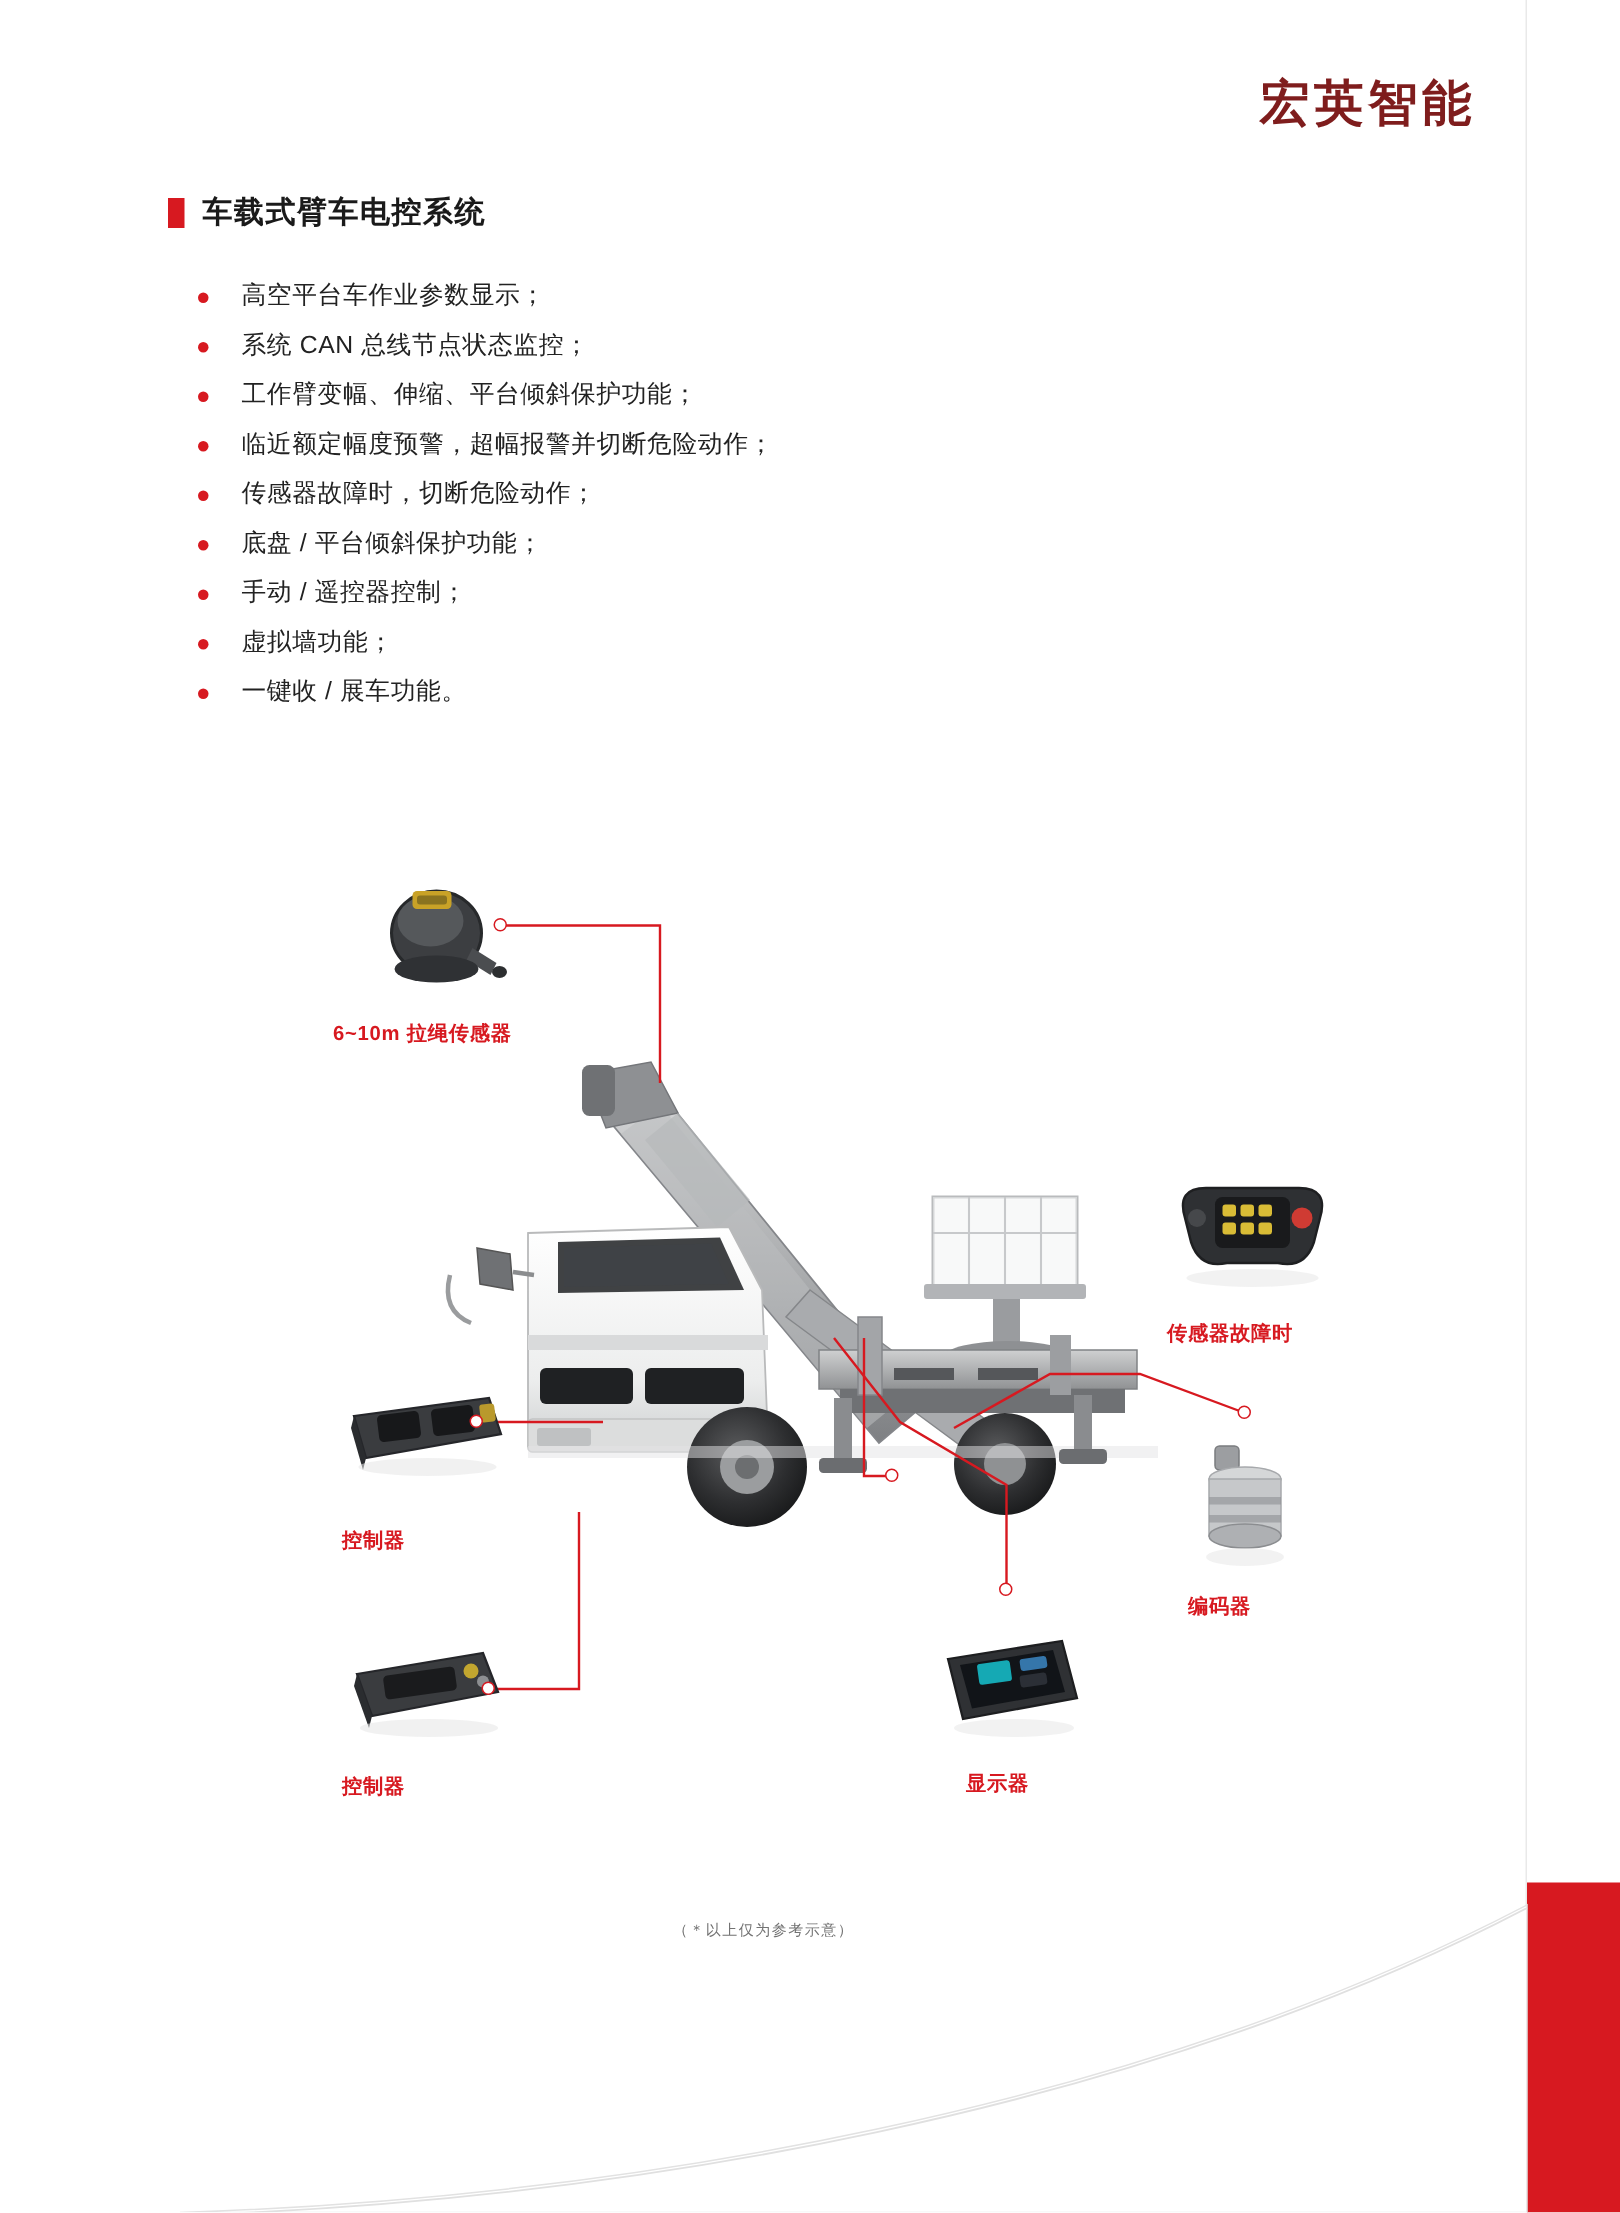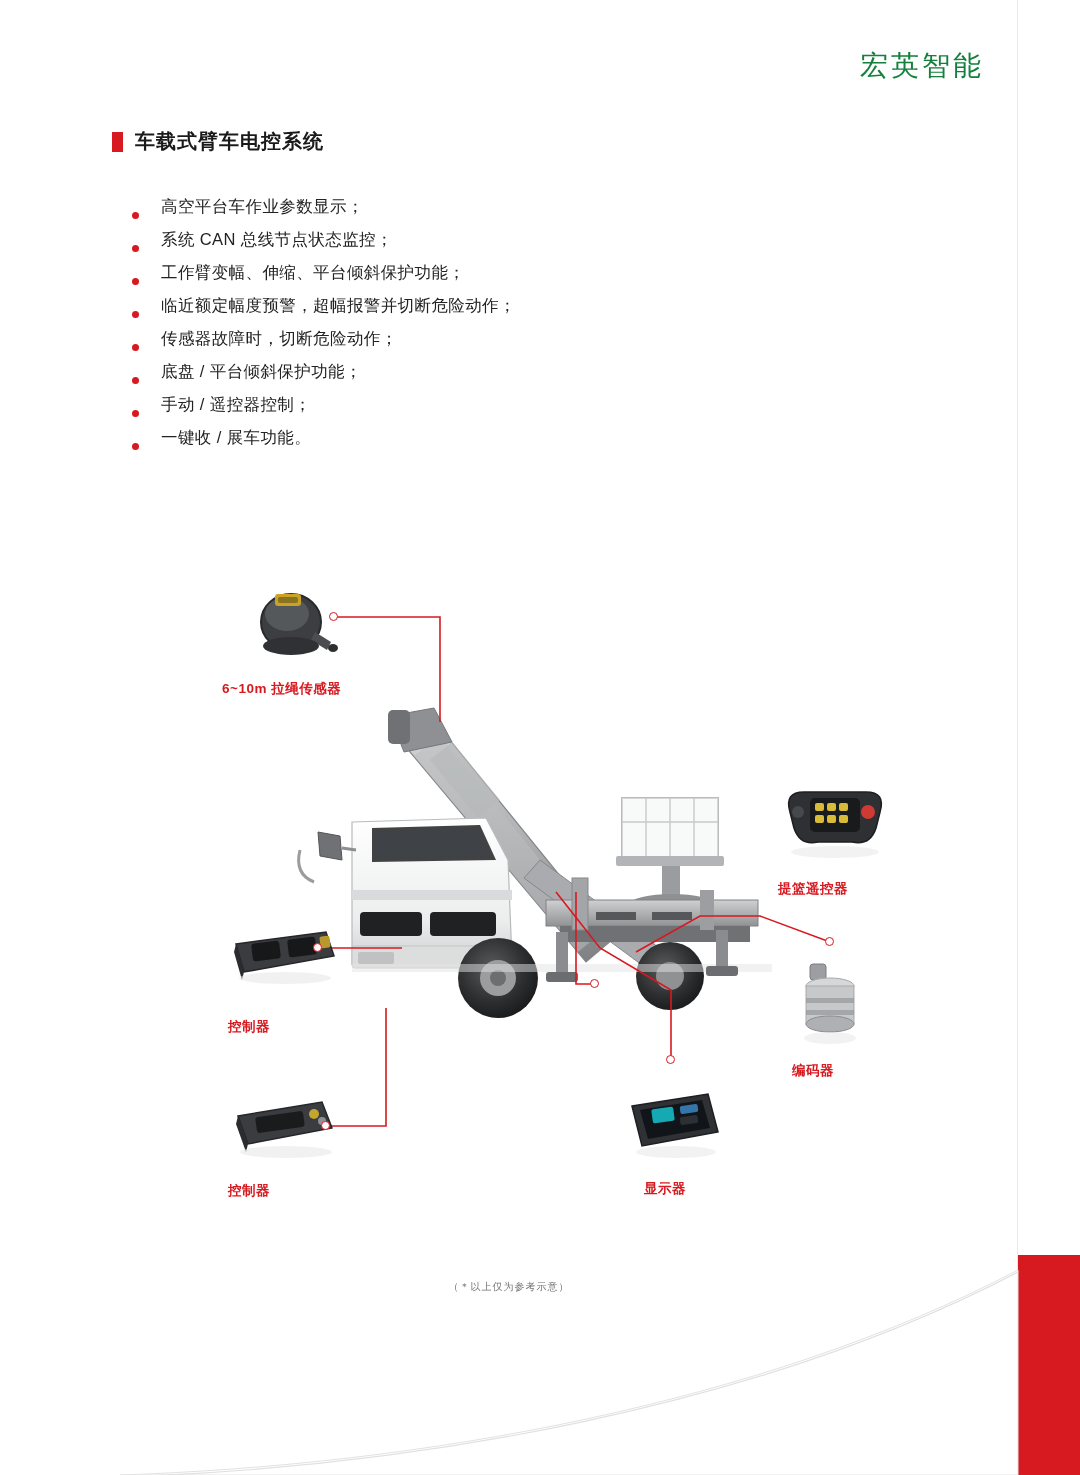--- a/index.html
+++ b/index.html
@@ -60,24 +60,24 @@
     color: #d71920;
     line-height: 1;
   }
   .logo-tm {
     font-size: 10px;
     vertical-align: super;
     letter-spacing: 0;
   }
   .logo-cn {
     margin-top: 8px;
-    font-size: 28px;
-    font-weight: normal;
+    font-size: 33px;
+    font-weight: bold;
     letter-spacing: 3px;
-    color: #15803d;
+    color: #7f1d1d;
     line-height: 1;
   }
 
   
   .heading {
     position: absolute;
     top: 128px;
     left: 112px;
     display: flex;
     align-items: center;
@@ -98,21 +98,21 @@
 
   
   .bullets {
     position: absolute;
     top: 186px;
     left: 132px;
     width: 680px;
   }
   .bullet-row {
     display: flex;
-    align-items: flex-end;
+    align-items: flex-start;
     height: 33px;
   }
   .bullet-dot {
     width: 7px;
     height: 7px;
     border-radius: 50%;
     background: #d71920;
     margin-top: 9px;
     margin-right: 22px;
     flex: none;
@@ -206,20 +206,24 @@
     <span class="bullet-dot"></span>
     <span class="bullet-text">传感器故障时，切断危险动作；</span>
   </div>
   <div class="bullet-row">
     <span class="bullet-dot"></span>
     <span class="bullet-text">底盘 / 平台倾斜保护功能；</span>
   </div>
   <div class="bullet-row">
     <span class="bullet-dot"></span>
     <span class="bullet-text">手动 / 遥控器控制；</span>
+  </div>
+  <div class="bullet-row">
+    <span class="bullet-dot"></span>
+    <span class="bullet-text">虚拟墙功能；</span>
   </div>
   <div class="bullet-row">
     <span class="bullet-dot"></span>
     <span class="bullet-text">一键收 / 展车功能。</span>
   </div>
 </div>
 
 <div class="illus">
 
   <svg width="1018" height="700" viewBox="0 0 1018 700" style="position:absolute;top:0;left:0;">
@@ -370,21 +374,21 @@
     <rect x="35" y="21" width="9" height="8" rx="2" fill="#d9bc36"></rect>
     <rect x="47" y="21" width="9" height="8" rx="2" fill="#d9bc36"></rect>
     <rect x="59" y="21" width="9" height="8" rx="2" fill="#d9bc36"></rect>
     <rect x="35" y="33" width="9" height="8" rx="2" fill="#d9bc36"></rect>
     <rect x="47" y="33" width="9" height="8" rx="2" fill="#d9bc36"></rect>
     <rect x="59" y="33" width="9" height="8" rx="2" fill="#d9bc36"></rect>
     <circle cx="88" cy="30" r="7" fill="#cf3b33"></circle>
     <circle cx="18" cy="30" r="6" fill="#46484b"></circle>
     <ellipse cx="55" cy="70" rx="44" ry="6" fill="#e6e6e6" opacity="0.5"></ellipse>
   </svg>
-  <div class="callout-label" style="top:320px;left:778px;">提篮遥控器</div>
+  <div class="callout-label" style="top:320px;left:778px;">传感器故障时</div>
 
   <svg class="device" style="top:398px;left:790px;" width="80" height="90" viewBox="0 0 80 90">
     <rect x="20" y="6" width="16" height="16" rx="3" fill="#9c9ea1" stroke="#7a7c7f"></rect>
     <ellipse cx="40" cy="28" rx="24" ry="8" fill="#d5d7d8" stroke="#a7a9ac"></ellipse>
     <rect x="16" y="28" width="48" height="38" fill="#c6c8ca" stroke="#a7a9ac"></rect>
     <rect x="16" y="40" width="48" height="5" fill="#8d8f92" opacity="0.6"></rect>
     <rect x="16" y="52" width="48" height="5" fill="#8d8f92" opacity="0.6"></rect>
     <ellipse cx="40" cy="66" rx="24" ry="8" fill="#aeb0b3" stroke="#8b8d90"></ellipse>
     <ellipse cx="40" cy="80" rx="26" ry="6" fill="#e6e6e6" opacity="0.5"></ellipse>
   </svg>

